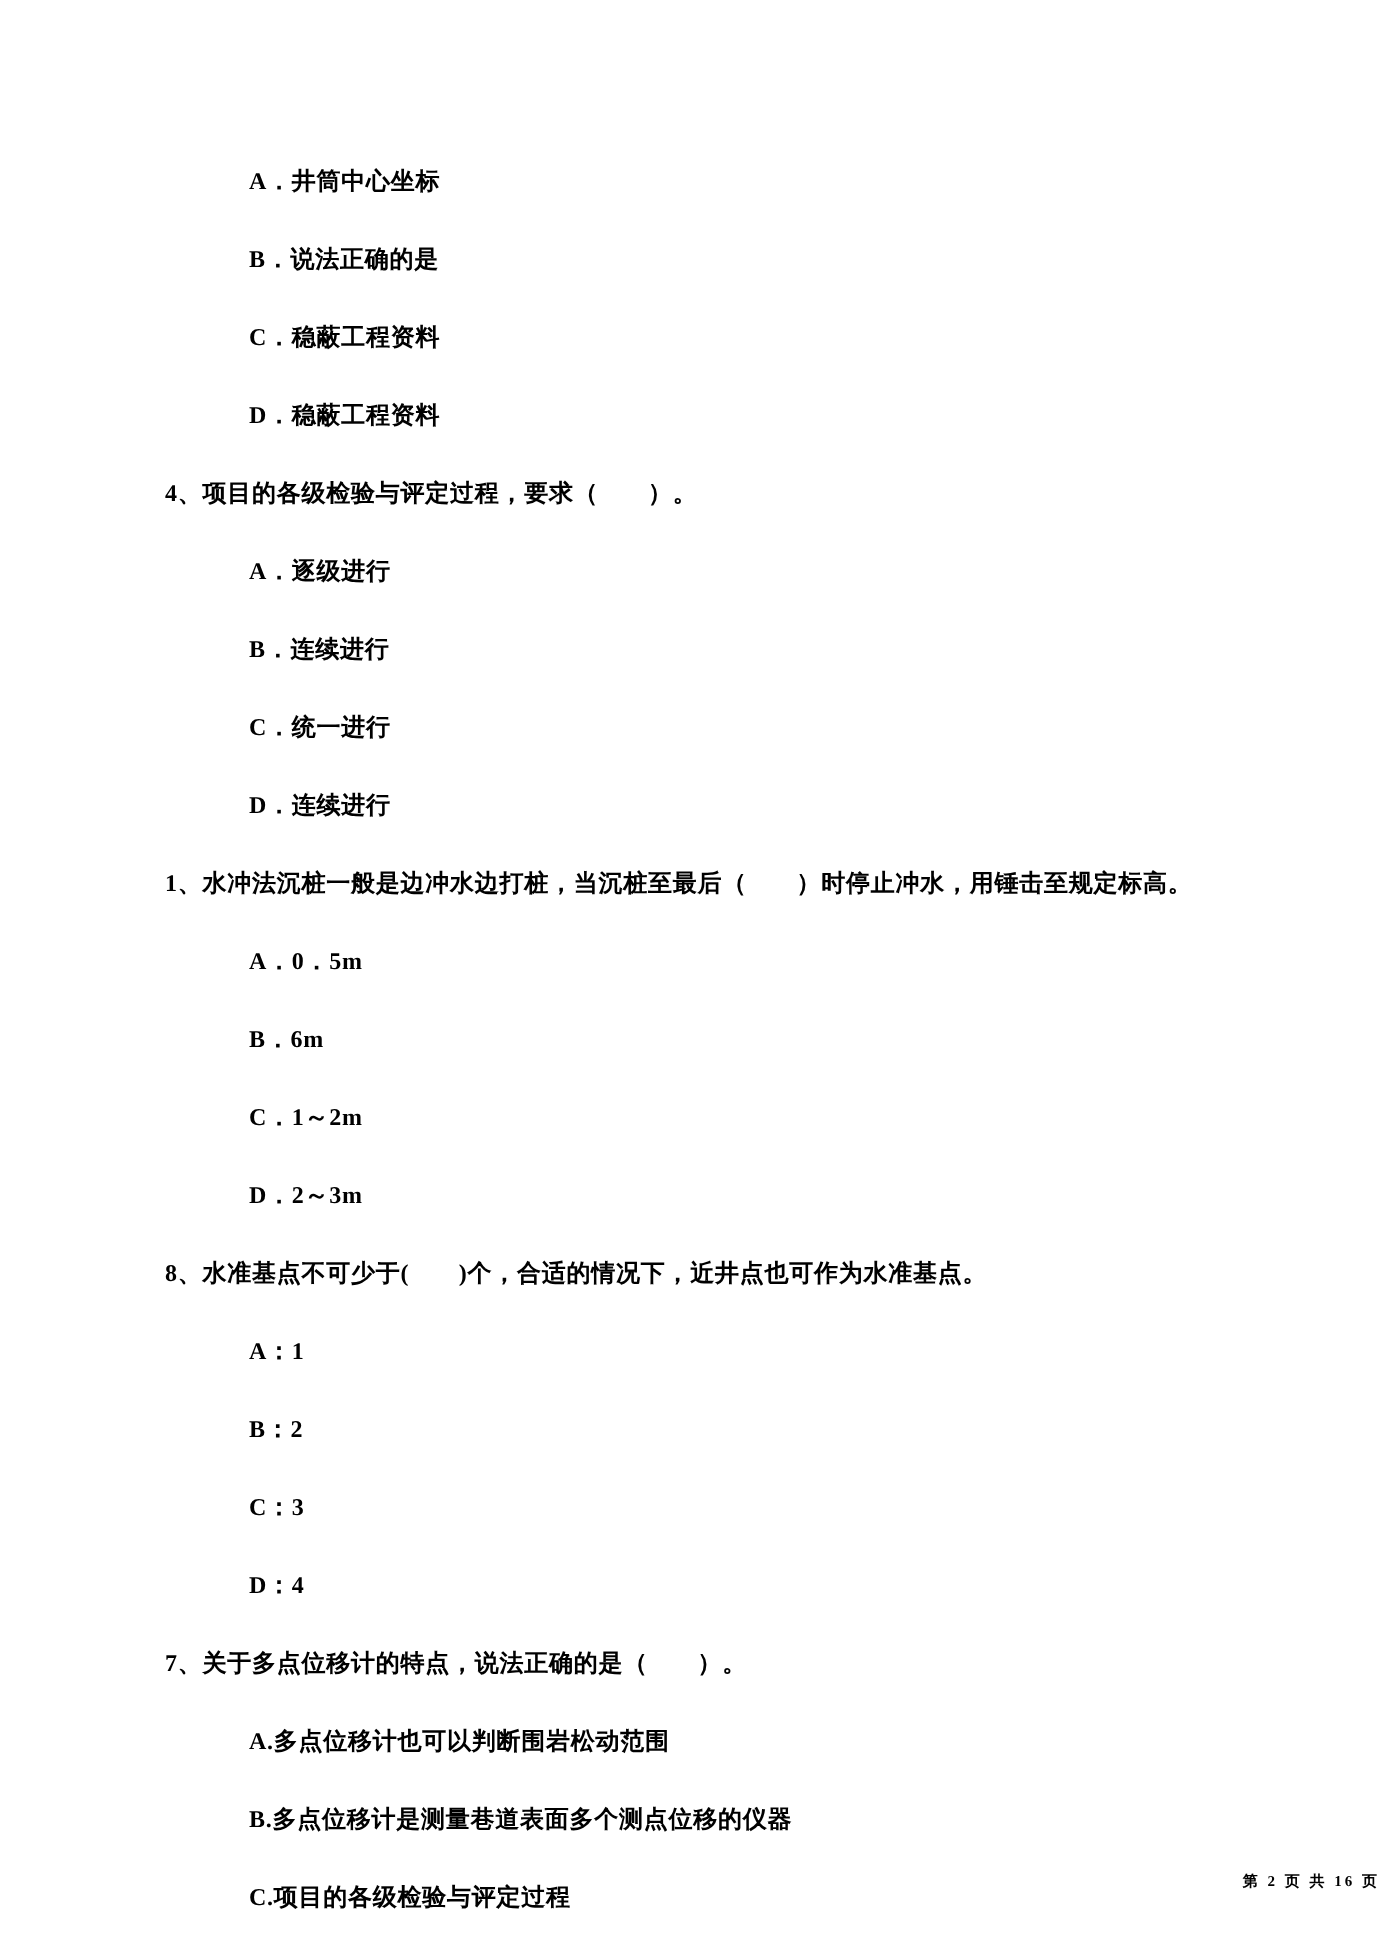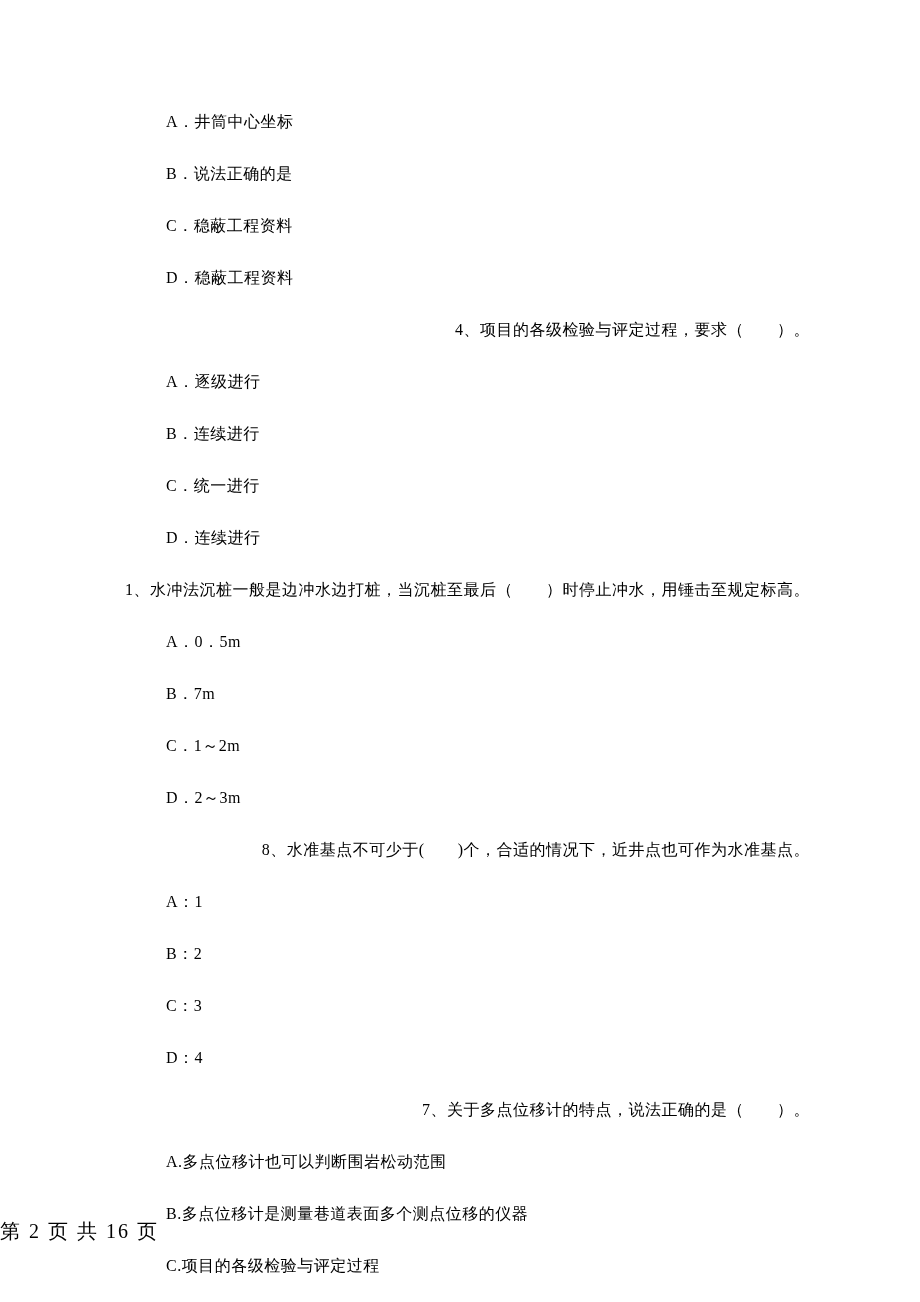--- a/index.html
+++ b/index.html
@@ -1,63 +1,62 @@
 <!DOCTYPE html>
 <html><head>
   <meta charset="utf-8">
   <style>
-    * { box-sizing: border-box; margin: 0; padding: 0; }
+    * { box-sizing: border-box; margin: 0; padding: 0; font-weight: bold; }
     body {
       width: 920px;
       height: 1302px;
       background: #ffffff;
       font-family: "SimSun", "宋体", serif;
       font-size: 16px;
       color: #000000;
       line-height: 1.5;
       position: relative;
       padding: 110px 110px 0 110px;
     }
     .option {
       margin-left: 56px;
       margin-bottom: 28px;
       letter-spacing: 0.5px;
     }
     .question {
       margin-bottom: 28px;
       letter-spacing: 0.5px;
-      text-align: right;
     }
     .footer {
       position: absolute;
-      bottom: 56px;
+      bottom: 40px;
       left: 0;
       right: 0;
-      text-align: left;
-      font-size: 20px;
+      text-align: right;
+      font-size: 10px;
       letter-spacing: 2px;
     }
   </style>
 </head>
 <body>
 
 <div class="option">A．井筒中心坐标</div>
 <div class="option">B．说法正确的是</div>
 <div class="option">C．稳蔽工程资料</div>
 <div class="option">D．稳蔽工程资料</div>
 
 <div class="question">4、项目的各级检验与评定过程，要求（　　）。</div>
 <div class="option">A．逐级进行</div>
 <div class="option">B．连续进行</div>
 <div class="option">C．统一进行</div>
 <div class="option">D．连续进行</div>
 
 <div class="question">1、水冲法沉桩一般是边冲水边打桩，当沉桩至最后（　　）时停止冲水，用锤击至规定标高。</div>
 <div class="option">A．0．5m</div>
-<div class="option">B．7m</div>
+<div class="option">B．6m</div>
 <div class="option">C．1～2m</div>
 <div class="option">D．2～3m</div>
 
 <div class="question">8、水准基点不可少于(　　)个，合适的情况下，近井点也可作为水准基点。</div>
 <div class="option">A：1</div>
 <div class="option">B：2</div>
 <div class="option">C：3</div>
 <div class="option">D：4</div>
 
 <div class="question">7、关于多点位移计的特点，说法正确的是（　　）。</div>

